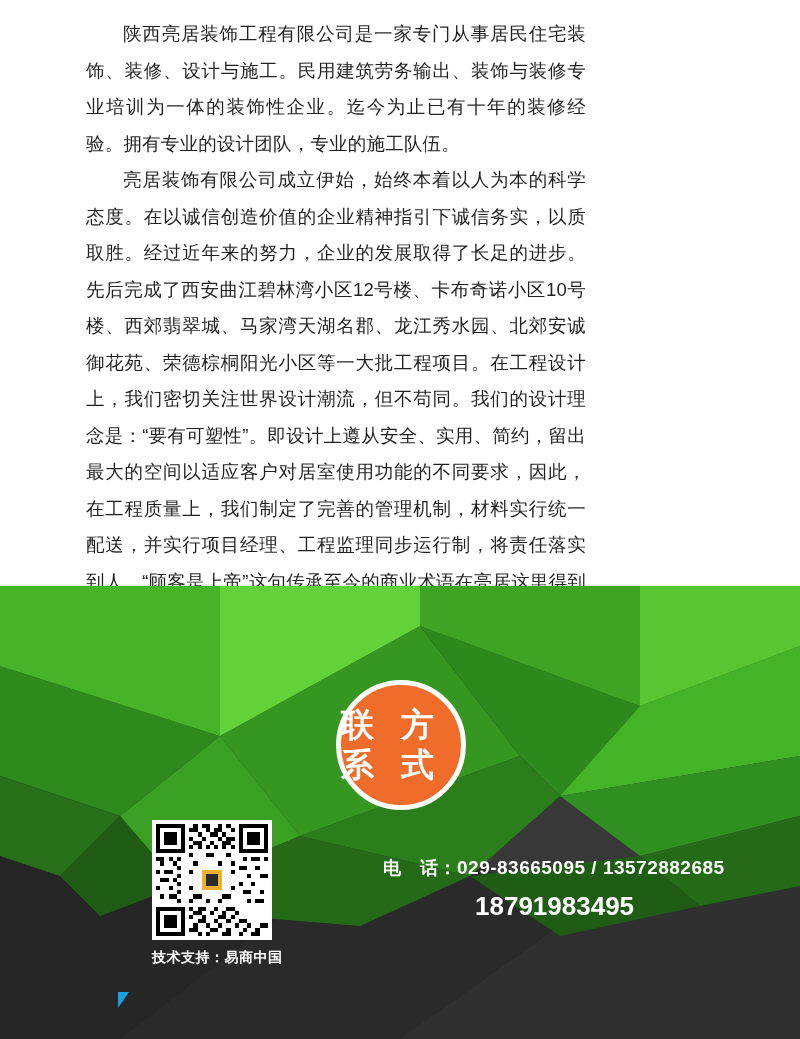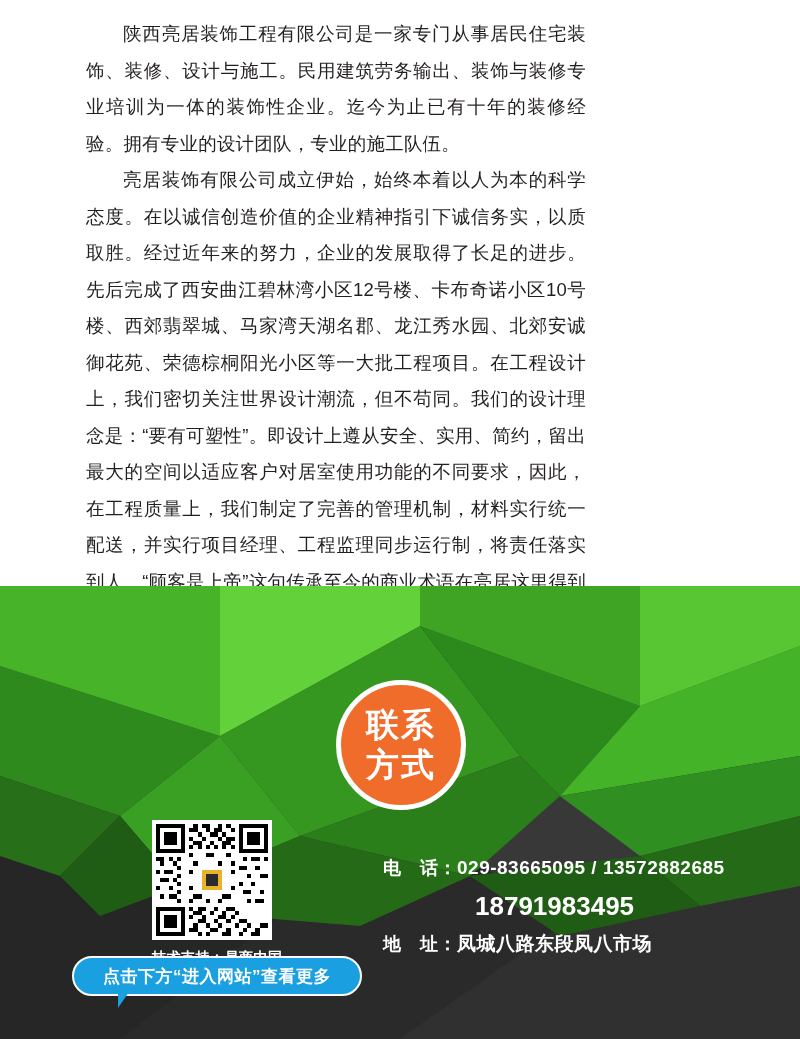--- a/index.html
+++ b/index.html
@@ -65,21 +65,21 @@
     position: absolute;
     left: 336px;
     top: 94px;
     width: 130px;
     height: 130px;
     border-radius: 50%;
     background: #ef6c2a;
     border: 5px solid #ffffff;
     box-sizing: border-box;
     display: flex;
-    flex-direction: column;
+    flex-direction: row;
     align-items: center;
     justify-content: center;
     color: #ffffff;
     font-size: 33px;
     font-weight: bold;
     line-height: 40px;
     letter-spacing: 2px;
   }
 
   
@@ -341,24 +341,18 @@
         <rect x="13" y="13" width="3" height="3" fill="#2b2b2b"></rect>
       </svg>
       <div class="qr-caption">技术支持：易商中国</div>
     </div>
 
     <div class="contact">
       <div class="contact-row">
         <span>电　话：</span><span class="val">029-83665095 / 13572882685</span>
       </div>
       <div class="contact-indent">18791983495</div>
-      <div class="contact-row">
-        <span>地　址：</span><span class="val">凤城八路东段凤八市场</span>
-      </div>
     </div>
 
-    <div class="cta">
-      <span>点击下方“进入网站”查看更多</span>
-    </div>
     <div class="cta-tail"></div>
 
   </div>
 </div>
 
 </body></html>

